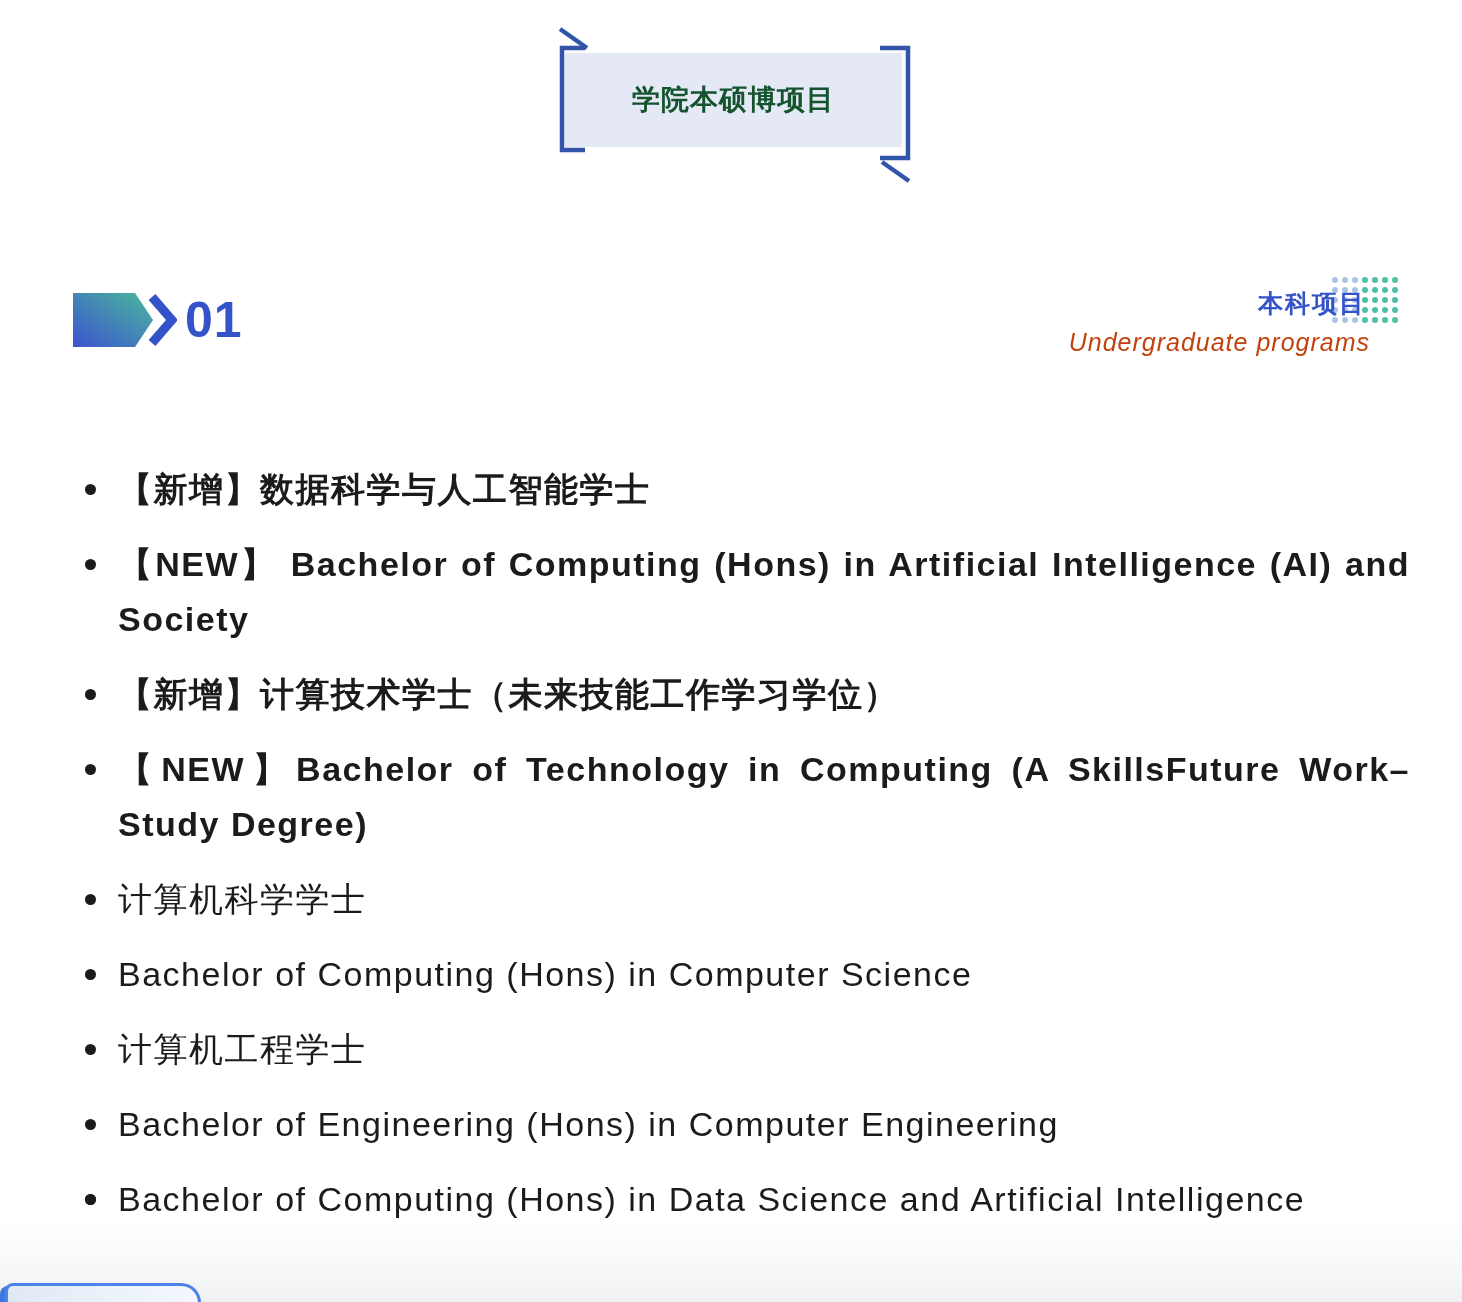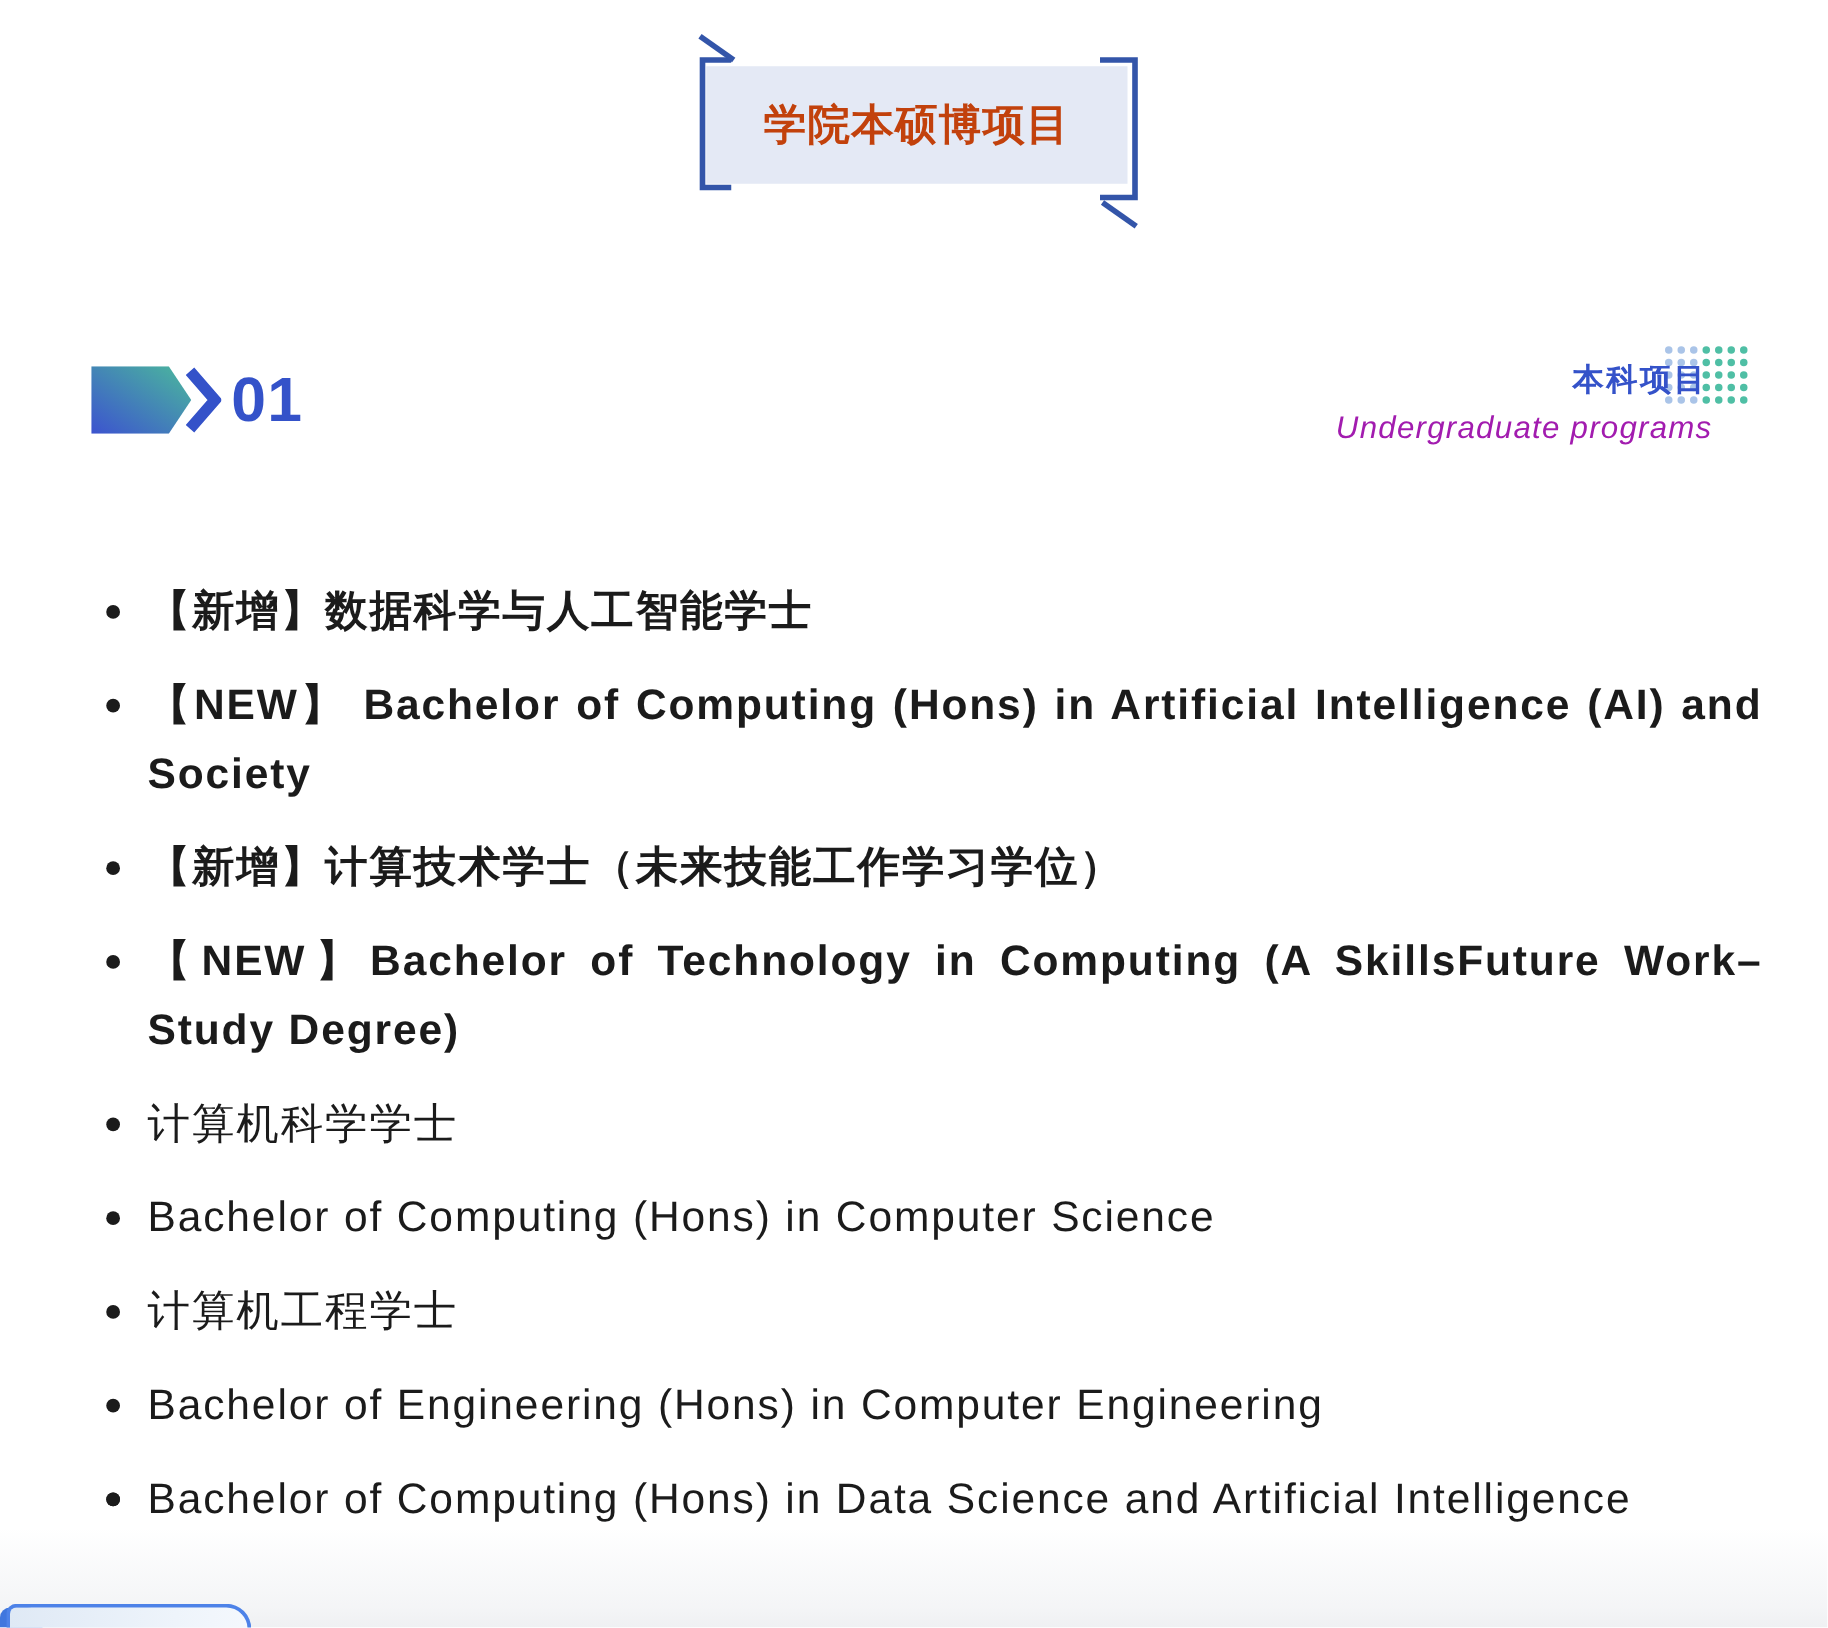--- a/index.html
+++ b/index.html
@@ -10,21 +10,21 @@
     color:#1b1b1b;
   }
 
   
   .hero{position:absolute;left:550px;top:25px;width:370px;height:170px;}
   .hero-badge{
     position:absolute;left:15px;top:28px;width:337px;height:94px;
     background:#e4e9f5;display:flex;align-items:center;justify-content:center;
   }
   .hero-badge span{
-    font-size:34px;font-weight:700;color:#c2410c;letter-spacing:1px;
+    font-size:28px;font-weight:700;color:#14532d;letter-spacing:1px;
   }
   .hero-frame{position:absolute;left:0;top:0;}
 
   
   .section-row{
     position:absolute;top:293px;left:57px;right:52px;height:90px;
     display:flex;justify-content:space-between;align-items:flex-start;
   }
   .section-left{display:flex;align-items:center;height:54px;padding-left:16px;}
   .pennant{display:block;}
@@ -40,21 +40,21 @@
     position:relative;z-index:2;
   }
   .dot-grid{
     position:absolute;right:12px;top:-10px;z-index:1;
     display:grid;grid-template-columns:repeat(7,6px);grid-auto-rows:6px;
     column-gap:4px;row-gap:4px;
   }
   .dot-grid i{display:block;width:6px;height:6px;border-radius:50%;}
   .title-en{
     display:block;margin-top:8px;padding-right:40px;
-    font-size:25px;font-style:italic;color:#a21caf;letter-spacing:1px;
+    font-size:25px;font-style:italic;color:#c2410c;letter-spacing:1px;
   }
 
   
   .program-list{
     position:absolute;top:462px;left:85px;width:1325px;
     list-style:none;margin:0;padding:0;
   }
   .program-list li{
     position:relative;padding-left:33px;margin-bottom:20px;
     font-size:34px;line-height:55px;letter-spacing:1.5px;

